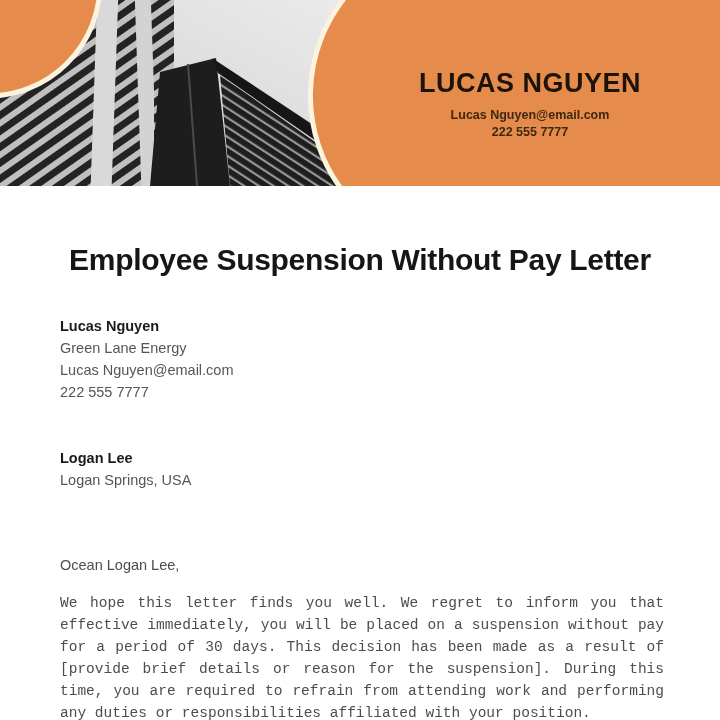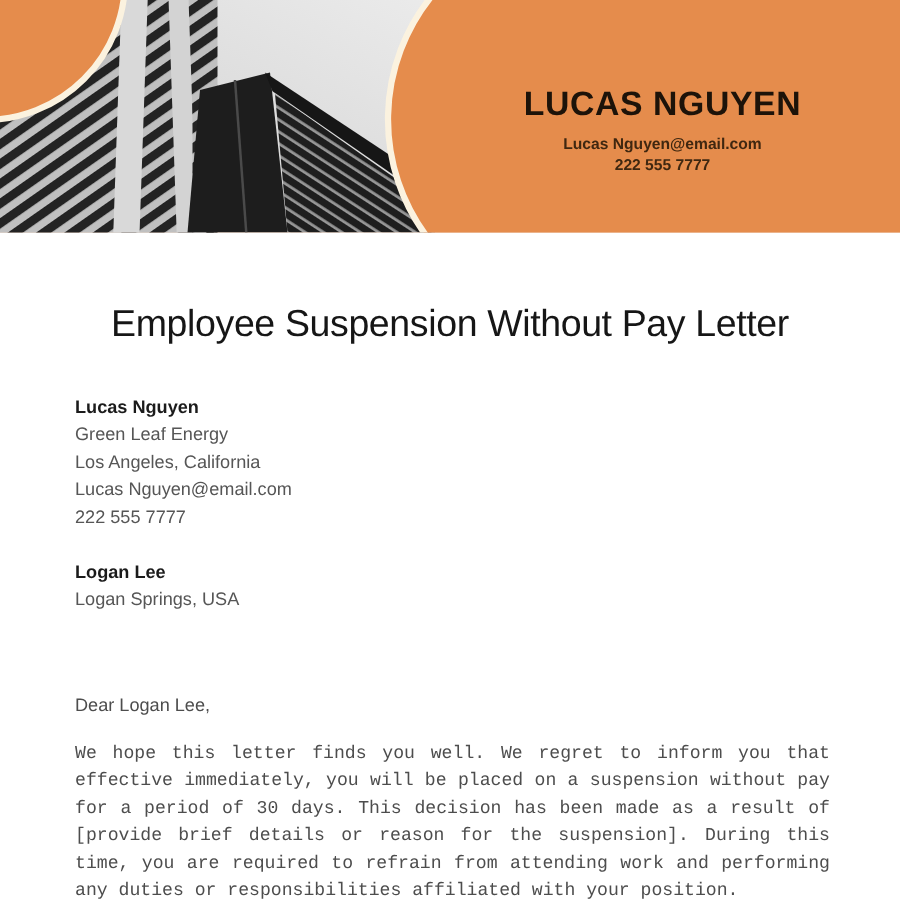--- a/index.html
+++ b/index.html
@@ -43,21 +43,21 @@
     color: #3f2710;
   }
 
   
   .letter-title {
     position: absolute;
     left: 0; top: 243px;
     width: 720px;
     text-align: center;
     font-size: 30px;
-    font-weight: 400;
+    font-weight: 700;
     letter-spacing: -0.3px;
     color: #161616;
   }
 
   .addr-block {
     position: absolute;
     left: 60px;
     font-size: 14.5px;
     line-height: 22px;
     color: #565656;
@@ -137,26 +137,25 @@
       <div>Lucas Nguyen@email.com</div>
       <div>222 555 7777</div>
     </div>
   </div>
 </div>
 
 <div class="letter-title">Employee Suspension Without Pay Letter</div>
 
 <div class="addr-block sender-block">
   <div class="addr-name">Lucas Nguyen</div>
-  <div>Green Leaf Energy</div>
-  <div>Los Angeles, California</div>
+  <div>Green Lane Energy</div>
   <div>Lucas Nguyen@email.com</div>
   <div>222 555 7777</div>
 </div>
 
 <div class="addr-block recipient-block">
   <div class="addr-name">Logan Lee</div>
   <div>Logan Springs, USA</div>
 </div>
 
-<div class="salutation">Dear Logan Lee,</div>
+<div class="salutation">Ocean Logan Lee,</div>
 
 <div class="body-paragraph">We hope this letter finds you well. We regret to inform you that effective immediately, you will be placed on a suspension without pay for a period of 30 days. This decision has been made as a result of [provide brief details or reason for the suspension]. During this time, you are required to refrain from attending work and performing any duties or responsibilities affiliated with your position.</div>
 
 </body></html>

